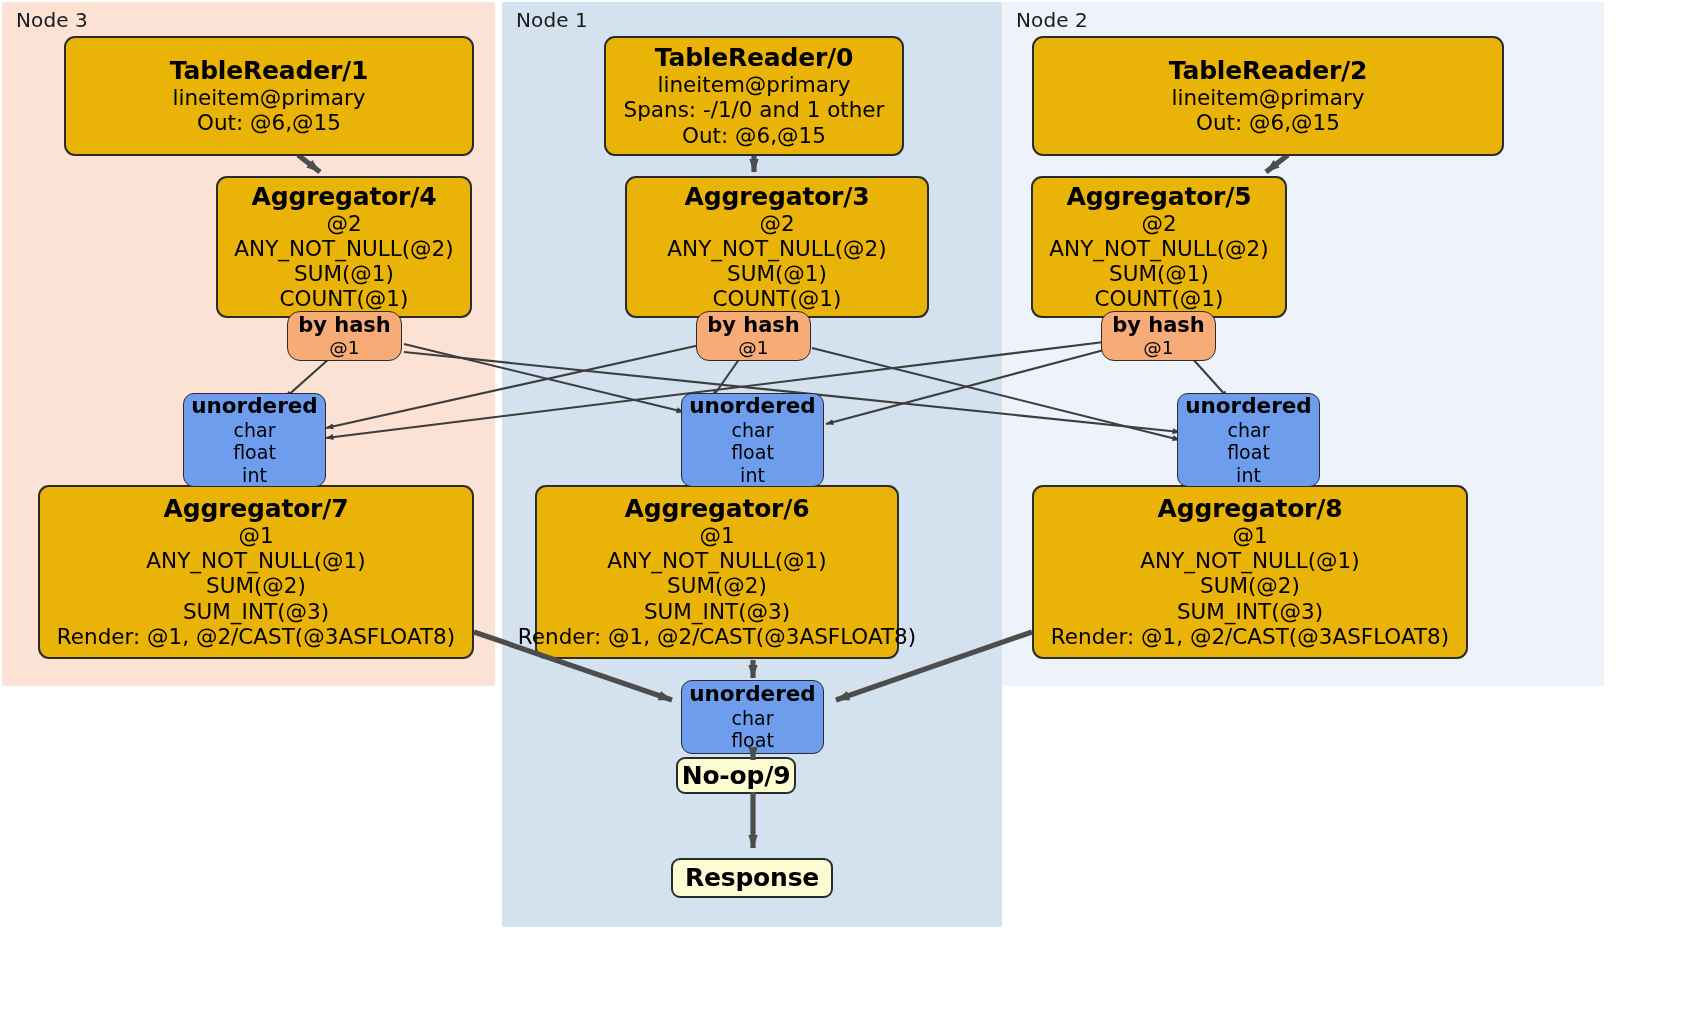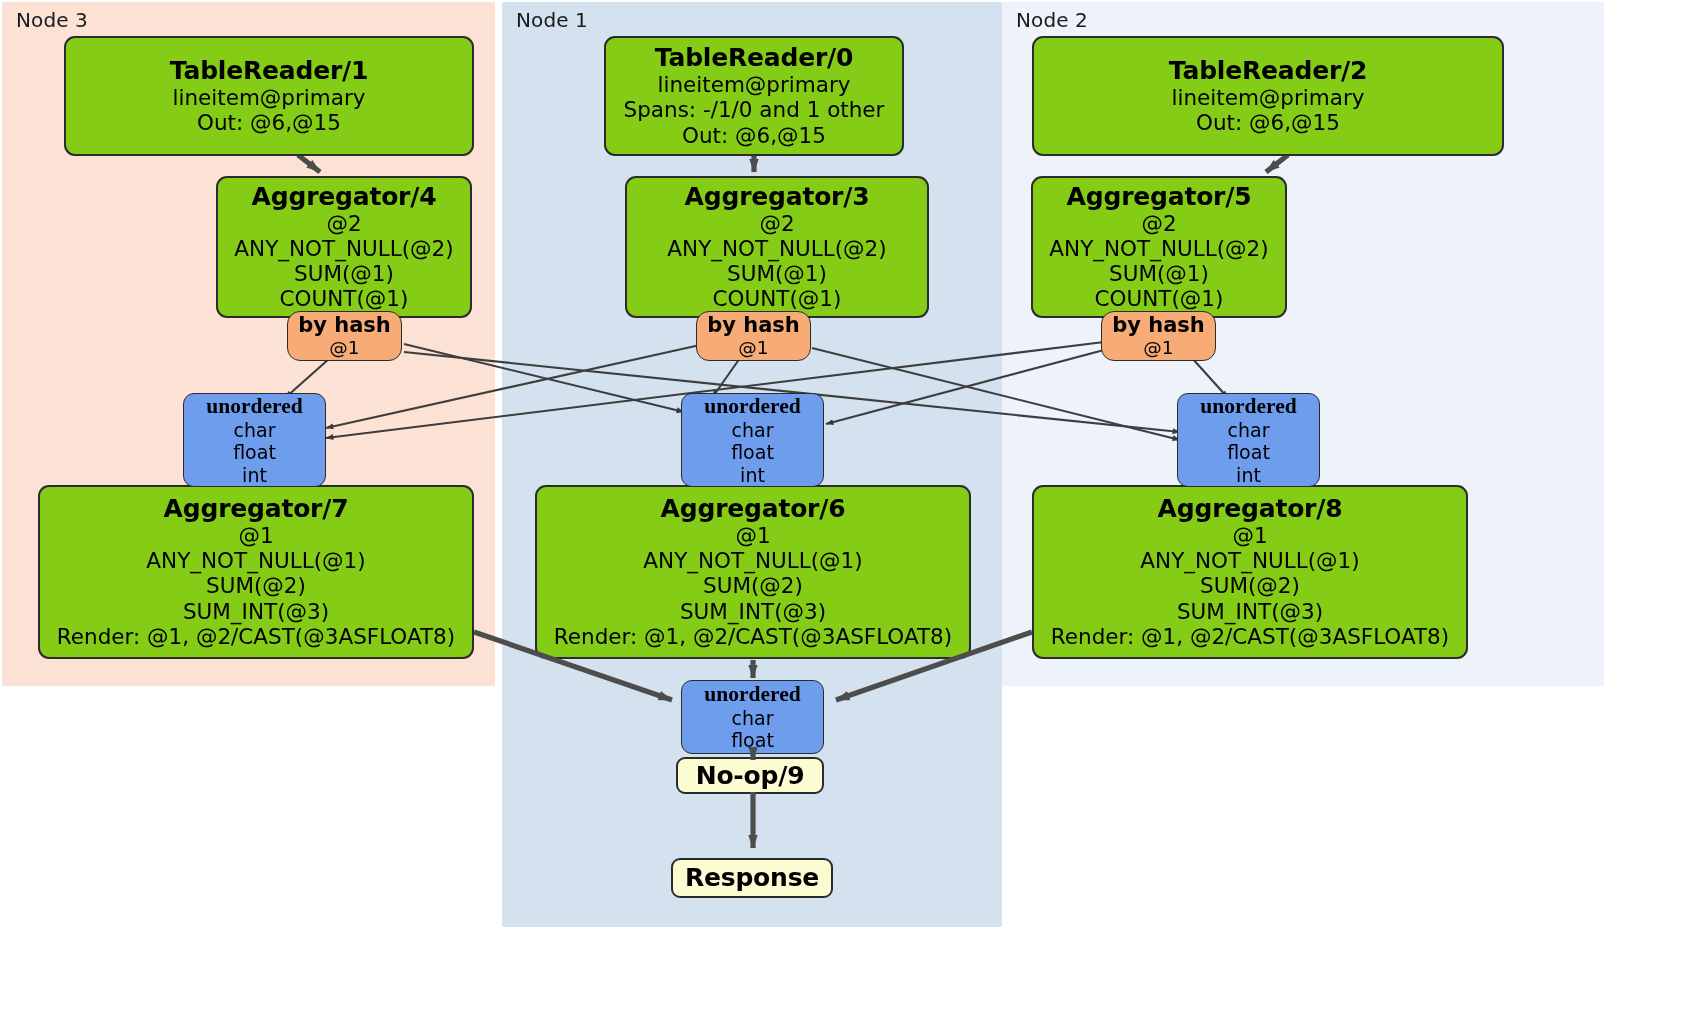--- a/index.html
+++ b/index.html
@@ -29,21 +29,21 @@
     top: 6px;
     font-size: 20px;
     color: #1a1a1a;
     letter-spacing: 0.1px;
     white-space: nowrap;
   }
   
   .proc-box {
     position: absolute;
     box-sizing: border-box;
-    background: #84cc16;
+    background: #eab308;
     border: 2.2px solid #2b2b2b;
     border-radius: 11px;
     text-align: center;
     display: flex;
     flex-direction: column;
     justify-content: center;
     align-items: center;
     color: #000;
     z-index: 6;
   }
@@ -90,21 +90,20 @@
     display: flex;
     flex-direction: column;
     justify-content: center;
     align-items: center;
     z-index: 8;
   }
   .sync-title {
     font-weight: bold;
     font-size: 21.5px;
     line-height: 1.15;
-    font-family: Liberation Serif, serif;
   }
   .sync-line {
     font-size: 19px;
     line-height: 1.18;
   }
   .small-box {
     position: absolute;
     box-sizing: border-box;
     background: #fcfcd2;
     border: 2.2px solid #2b2b2b;
@@ -266,21 +265,21 @@
 
   <div class="proc-box" style="left:38px; top:485px; width:436px; height:174px;">
     <div class="proc-title">Aggregator/7</div>
     <div class="proc-line">@1</div>
     <div class="proc-line">ANY_NOT_NULL(@1)</div>
     <div class="proc-line">SUM(@2)</div>
     <div class="proc-line">SUM_INT(@3)</div>
     <div class="proc-line">Render: @1, @2/CAST(@3ASFLOAT8)</div>
   </div>
 
-  <div class="proc-box" style="left:535px; top:485px; width:436px; height:174px;">
+  <div class="proc-box" style="left:535px; top:485px; width:364px; height:174px;">
     <div class="proc-title">Aggregator/6</div>
     <div class="proc-line">@1</div>
     <div class="proc-line">ANY_NOT_NULL(@1)</div>
     <div class="proc-line">SUM(@2)</div>
     <div class="proc-line">SUM_INT(@3)</div>
     <div class="proc-line">Render: @1, @2/CAST(@3ASFLOAT8)</div>
   </div>
 
   <div class="proc-box" style="left:1032px; top:485px; width:436px; height:174px;">
     <div class="proc-title">Aggregator/8</div>
@@ -290,21 +289,21 @@
     <div class="proc-line">SUM_INT(@3)</div>
     <div class="proc-line">Render: @1, @2/CAST(@3ASFLOAT8)</div>
   </div>
 
   <div class="sync-box" style="left:681px; top:680px; width:143px; height:74px;">
     <div class="sync-title">unordered</div>
     <div class="sync-line">char</div>
     <div class="sync-line">float</div>
   </div>
 
-  <div class="small-box" style="left:676px; top:757px; width:148px; height:37px;">
+  <div class="small-box" style="left:676px; top:757px; width:120px; height:37px;">
     <span class="proc-title">No-op/9</span>
   </div>
 
   <div class="small-box" style="left:671px; top:858px; width:162px; height:40px;">
     <span class="proc-title">Response</span>
   </div>
 
 </div>
 
 </body></html>

